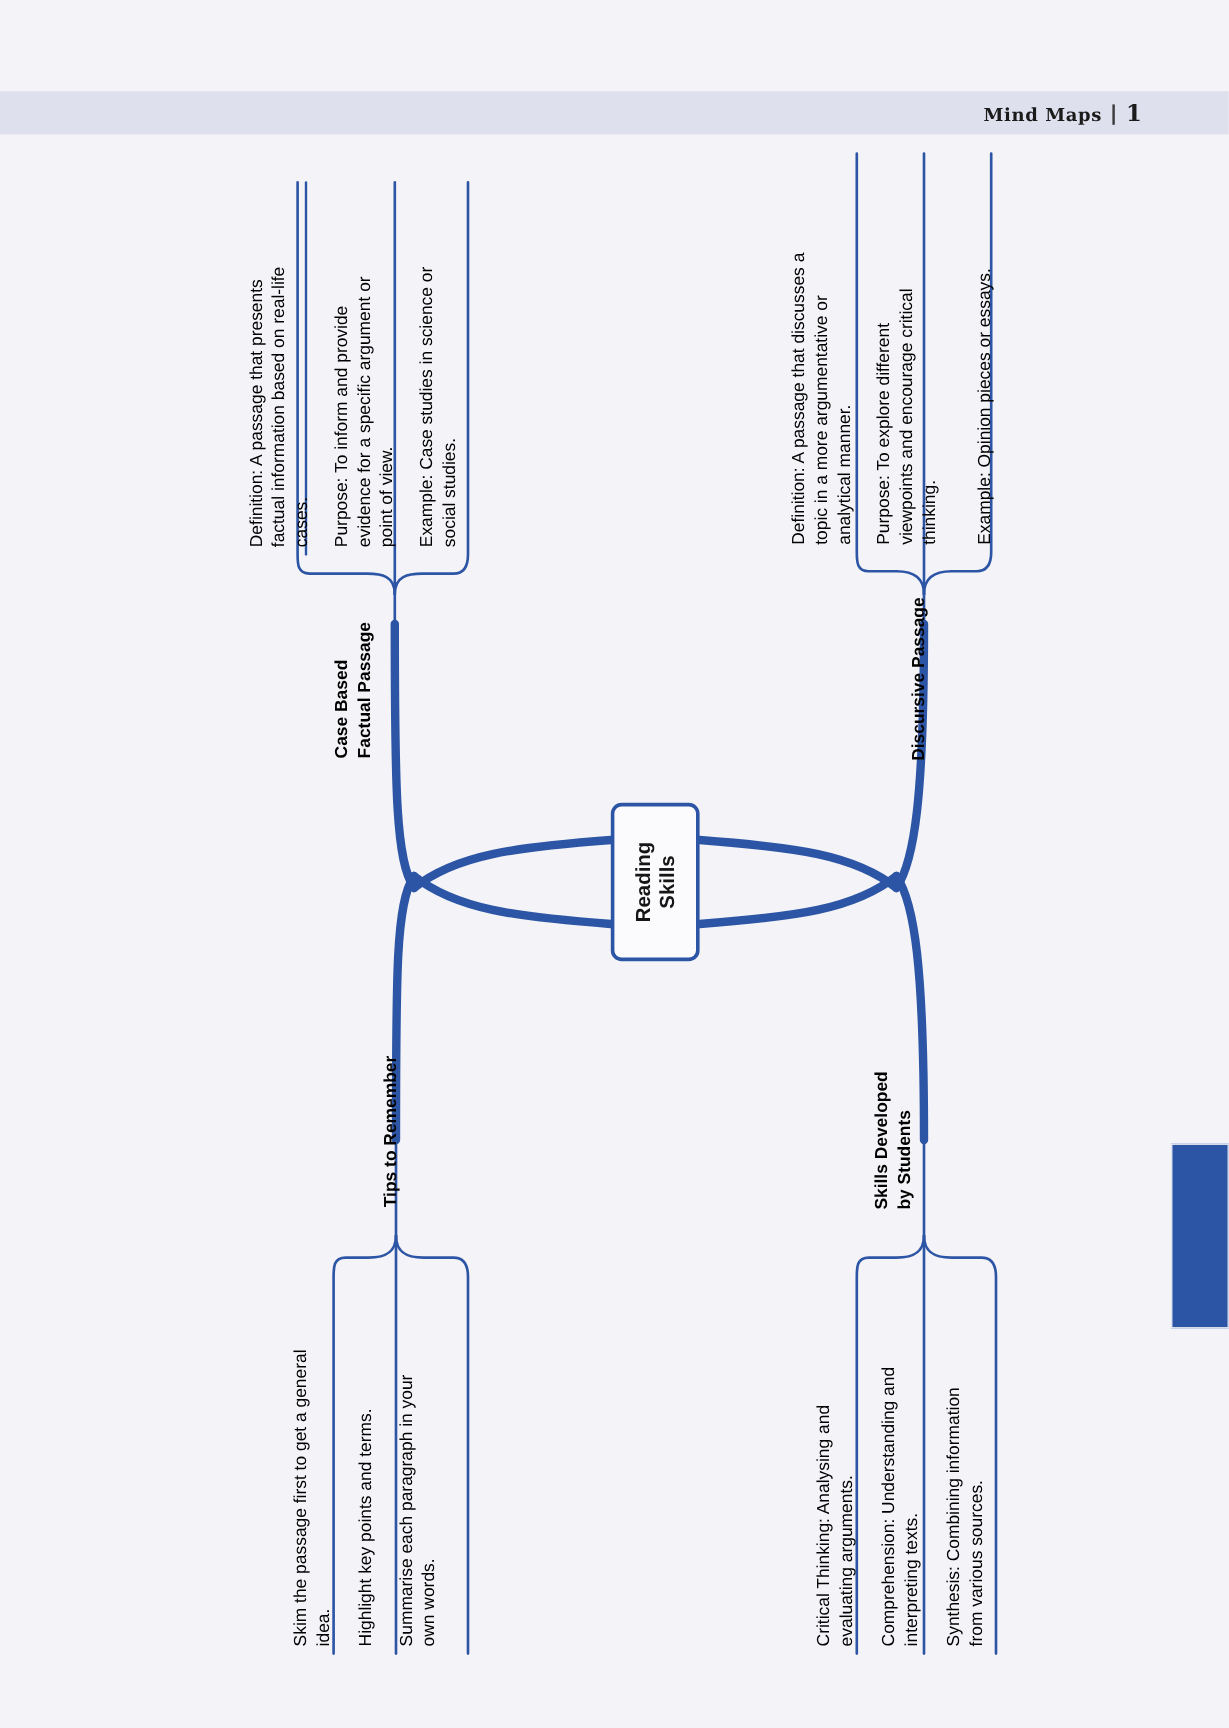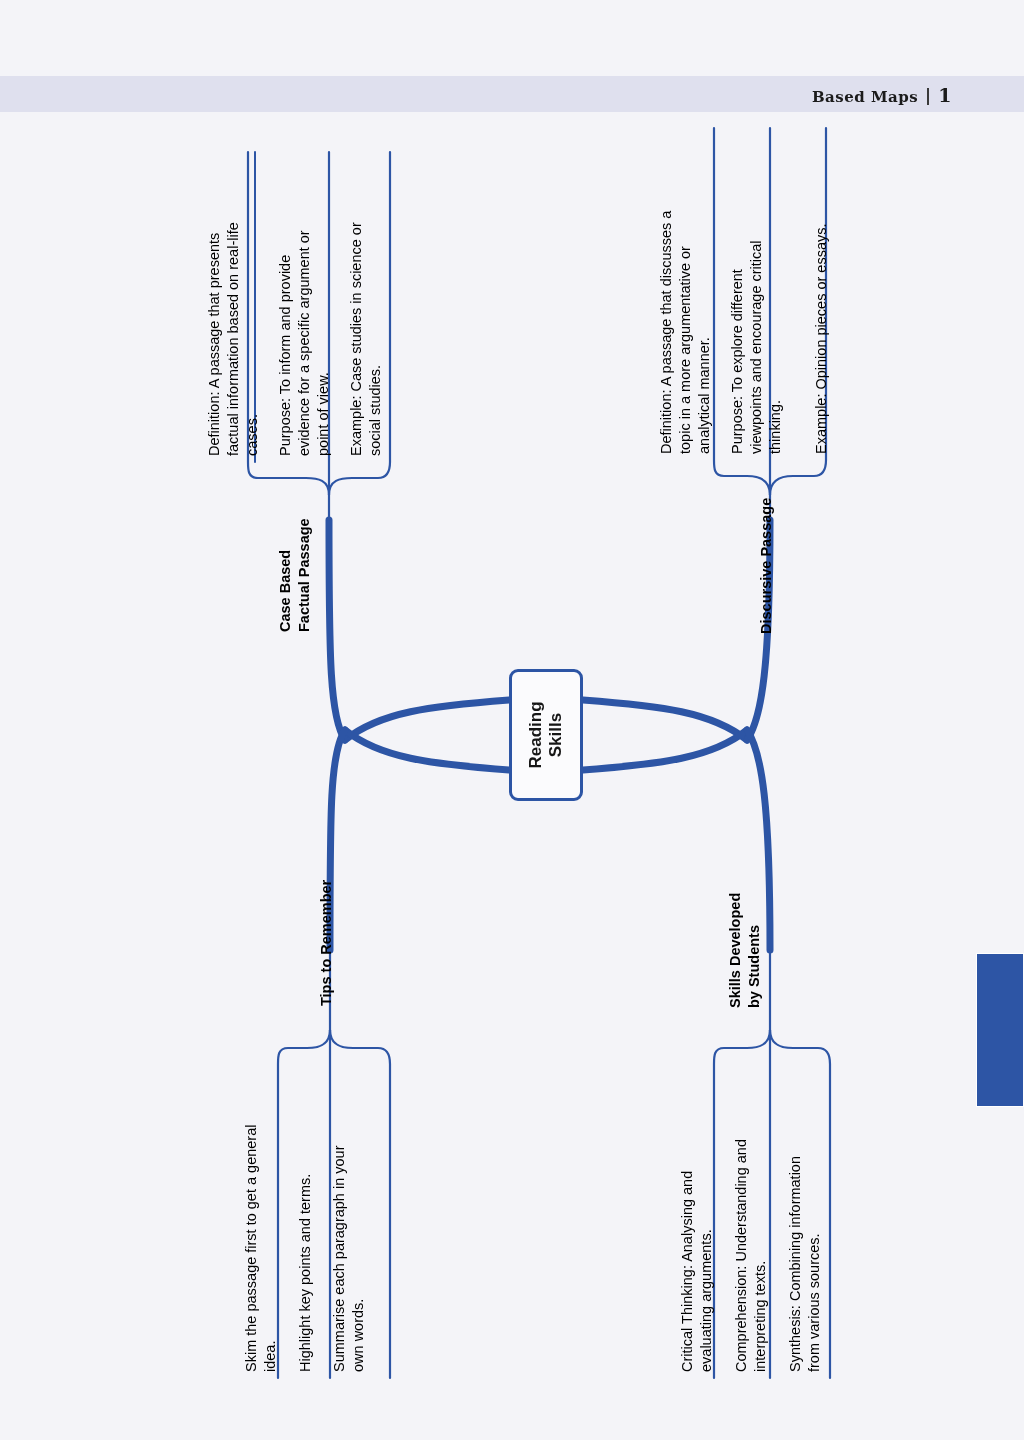--- a/index.html
+++ b/index.html
@@ -57,21 +57,21 @@
     position:absolute;transform-origin:0 0;transform:rotate(-90deg);
   }
   .vblock > div{white-space:nowrap;}
 </style>
 </head>
 <body>
 
 <div id="page-header-band"></div>
 
 <div id="header-text">
-  <span>Based Maps</span>
+  <span>Mind Maps</span>
   <span class="rule"></span>
   <span class="pageno">1</span>
 </div>
 
 <div id="side-tab"></div>
 
 <svg id="connectors" viewBox="0 0 1024 1440" xmlns="http://www.w3.org/2000/svg">
   <g fill="none" stroke="#2d55a5" stroke-linecap="round" stroke-linejoin="round">
 
     <path d="M509,700 C430,706 380,712 345,740" stroke-width="7"></path>

